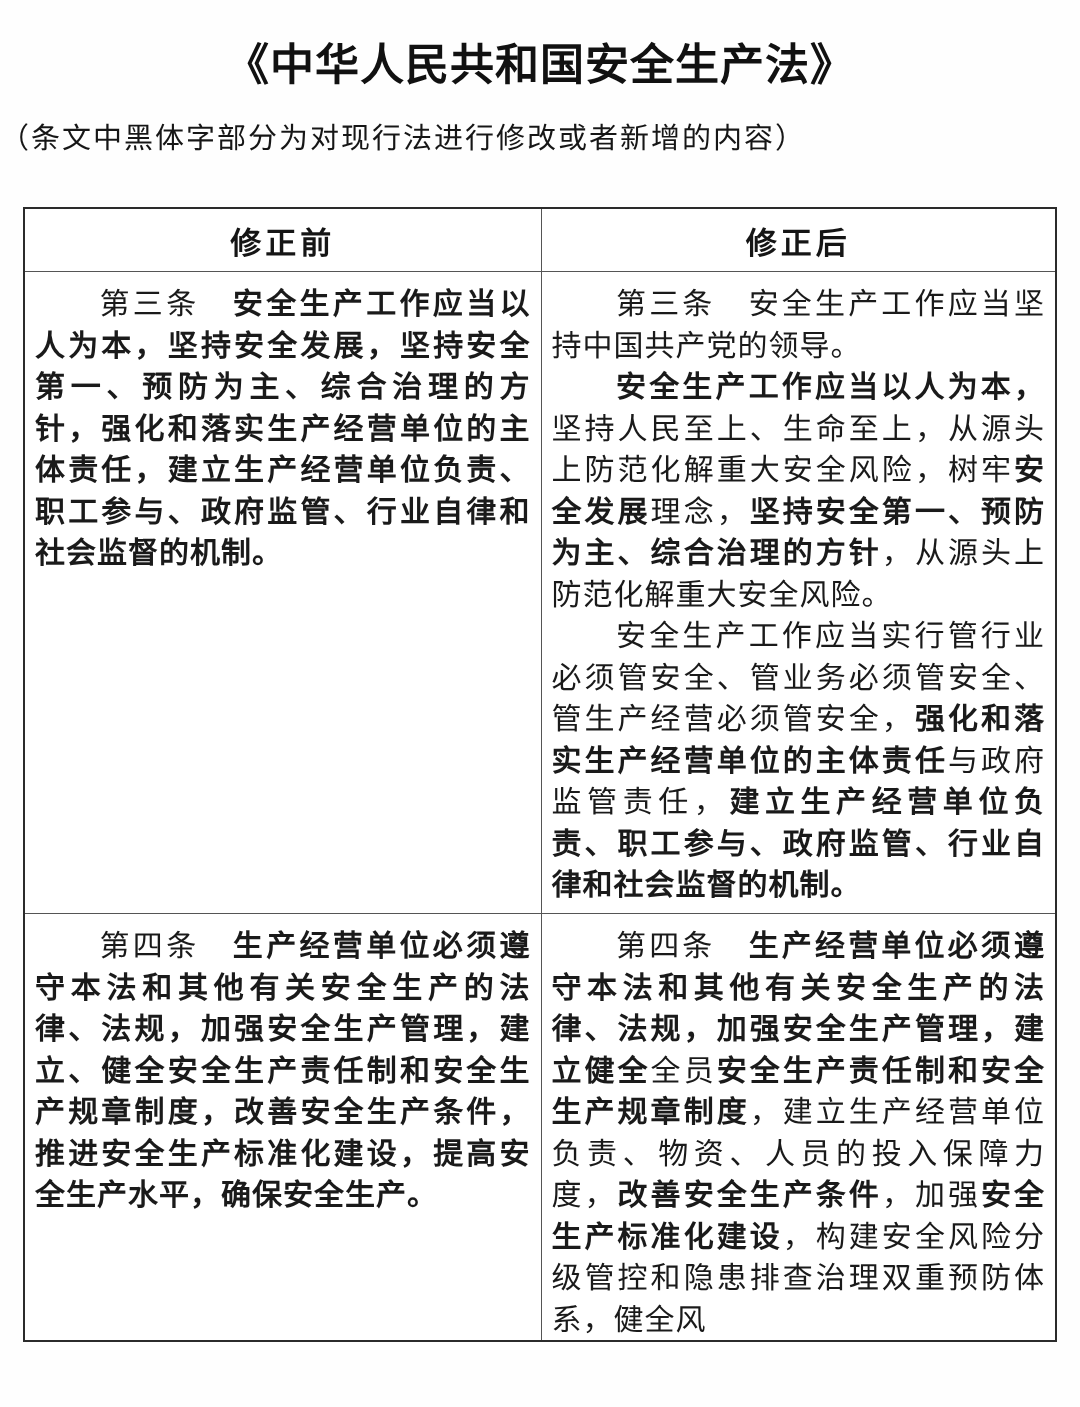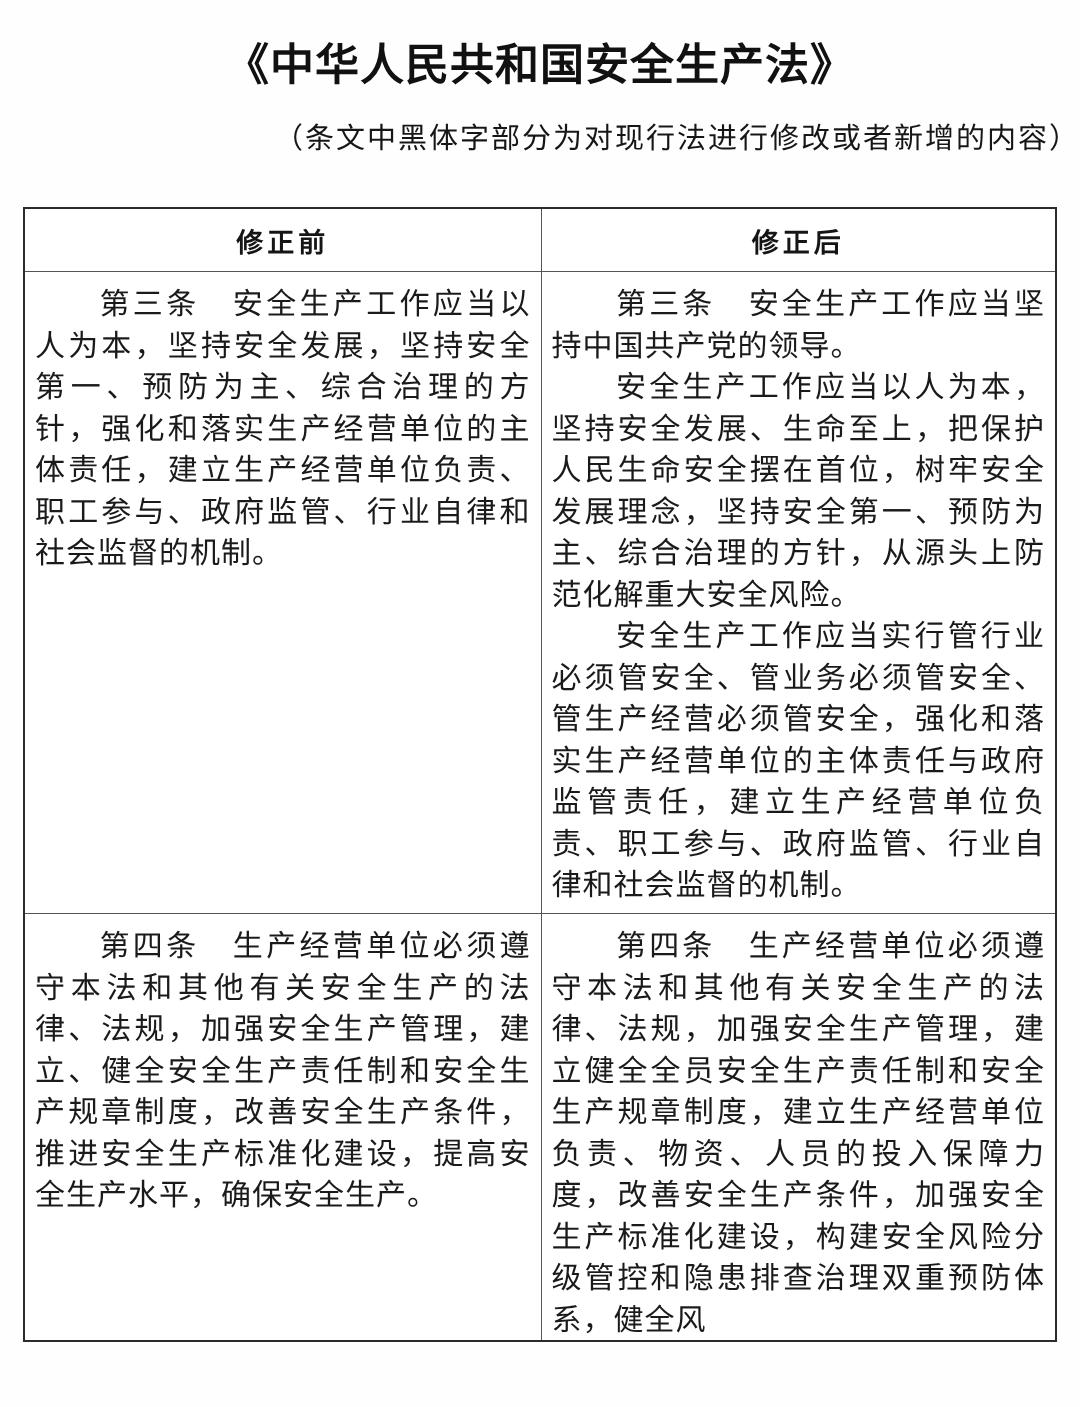--- a/index.html
+++ b/index.html
@@ -26,21 +26,21 @@
     text-align:center;
     font-family:"DejaVu Serif","Liberation Serif",serif;
     font-weight:700;
     font-size:44px;
     line-height:50px;
     letter-spacing:6px;
     color:#111;
   }
   .doc-note{
     margin:30px 0 0 0;
-    text-align:right;
+    text-align:left;
     font-family:"DejaVu Serif","Liberation Serif",serif;
     font-weight:400;
     font-size:29px;
     line-height:36px;
     letter-spacing:2px;
     color:#161616;
   }
   table.cmp{
     border-collapse:collapse;
     table-layout:fixed;
@@ -51,21 +51,21 @@
   }
   table.cmp th, table.cmp td{
     border:1px solid #555;
   }
   table.cmp th{
     height:60px;
     text-align:center;
     vertical-align:middle;
     font-family:"DejaVu Sans","Liberation Sans",sans-serif;
     font-weight:700;
-    font-size:27px;
+    font-size:31px;
     letter-spacing:4px;
     color:#151515;
   }
   table.cmp td{
     vertical-align:top;
     padding:11px 10px 0 10px;
     font-size:30px;
     line-height:41.5px;
     letter-spacing:1px;
     color:#1a1a1a;
@@ -73,21 +73,21 @@
   tr.row-article3 td{height:630px;}
   tr.row-article4 td{height:383px;}
   td p{
     margin:0;
     text-indent:2.15em;
     text-align:justify;
     text-justify:inter-character;
   }
   .song{
     font-family:"DejaVu Serif","Liberation Serif",serif;
-    font-weight:400;
+    font-weight:700;
   }
   .hei{
     font-family:"DejaVu Sans","Liberation Sans",sans-serif;
     font-weight:400;
   }
 </style>
 </head>
 <body>
 
 <div class="page">
@@ -108,21 +108,21 @@
         <th>修正后</th>
       </tr>
     </thead>
     <tbody>
       <tr class="row-article3">
         <td>
             <p><span class="hei">第三条</span><span class="song">　安全生产工作应当以人为本，坚持安全发展，坚持安全第一、预防为主、综合治理的方针，强化和落实生产经营单位的主体责任，建立生产经营单位负责、职工参与、政府监管、行业自律和社会监督的机制。</span></p>
           </td>
         <td>
             <p><span class="hei">第三条</span><span class="hei">　安全生产工作应当坚持中国共产党的领导。</span></p>
-            <p><span class="song">安全生产工作应当以人为本，</span><span class="hei">坚持安全发展、生命至上，把保护人民生命安全摆在首位，树牢</span><span class="song">安全发展</span><span class="hei">理念，</span><span class="song">坚持安全第一、预防为主、综合治理的方针</span><span class="hei">，从源头上防范化解重大安全风险。</span></p>
+            <p><span class="song">安全生产工作应当以人为本，</span><span class="hei">坚持人民至上、生命至上，从源头上防范化解重大安全风险，树牢</span><span class="song">安全发展</span><span class="hei">理念，</span><span class="song">坚持安全第一、预防为主、综合治理的方针</span><span class="hei">，从源头上防范化解重大安全风险。</span></p>
             <p><span class="hei">安全生产工作应当实行管行业必须管安全、管业务必须管安全、管生产经营必须管安全，</span><span class="song">强化和落实生产经营单位的主体责任</span><span class="hei">与政府监管责任，</span><span class="song">建立生产经营单位负责、职工参与、政府监管、行业自律和社会监督的机制。</span></p>
           </td>
       </tr>
       <tr class="row-article4">
         <td>
             <p><span class="hei">第四条</span><span class="song">　生产经营单位必须遵守本法和其他有关安全生产的法律、法规，加强安全生产管理，建立、健全安全生产责任制和安全生产规章制度，改善安全生产条件，推进安全生产标准化建设，提高安全生产水平，确保安全生产。</span></p>
           </td>
         <td>
             <p><span class="hei">第四条</span><span class="song">　生产经营单位必须遵守本法和其他有关安全生产的法律、法规，加强安全生产管理，建立健全</span><span class="hei">全员</span><span class="song">安全生产责任制和安全生产规章制度</span><span class="hei">，建立生产经营单位负责、物资、人员的投入保障力度，</span><span class="song">改善安全生产条件</span><span class="hei">，加强</span><span class="song">安全生产标准化建设</span><span class="hei">，构建安全风险分级管控和隐患排查治理双重预防体系，健全风</span></p>
           </td>

